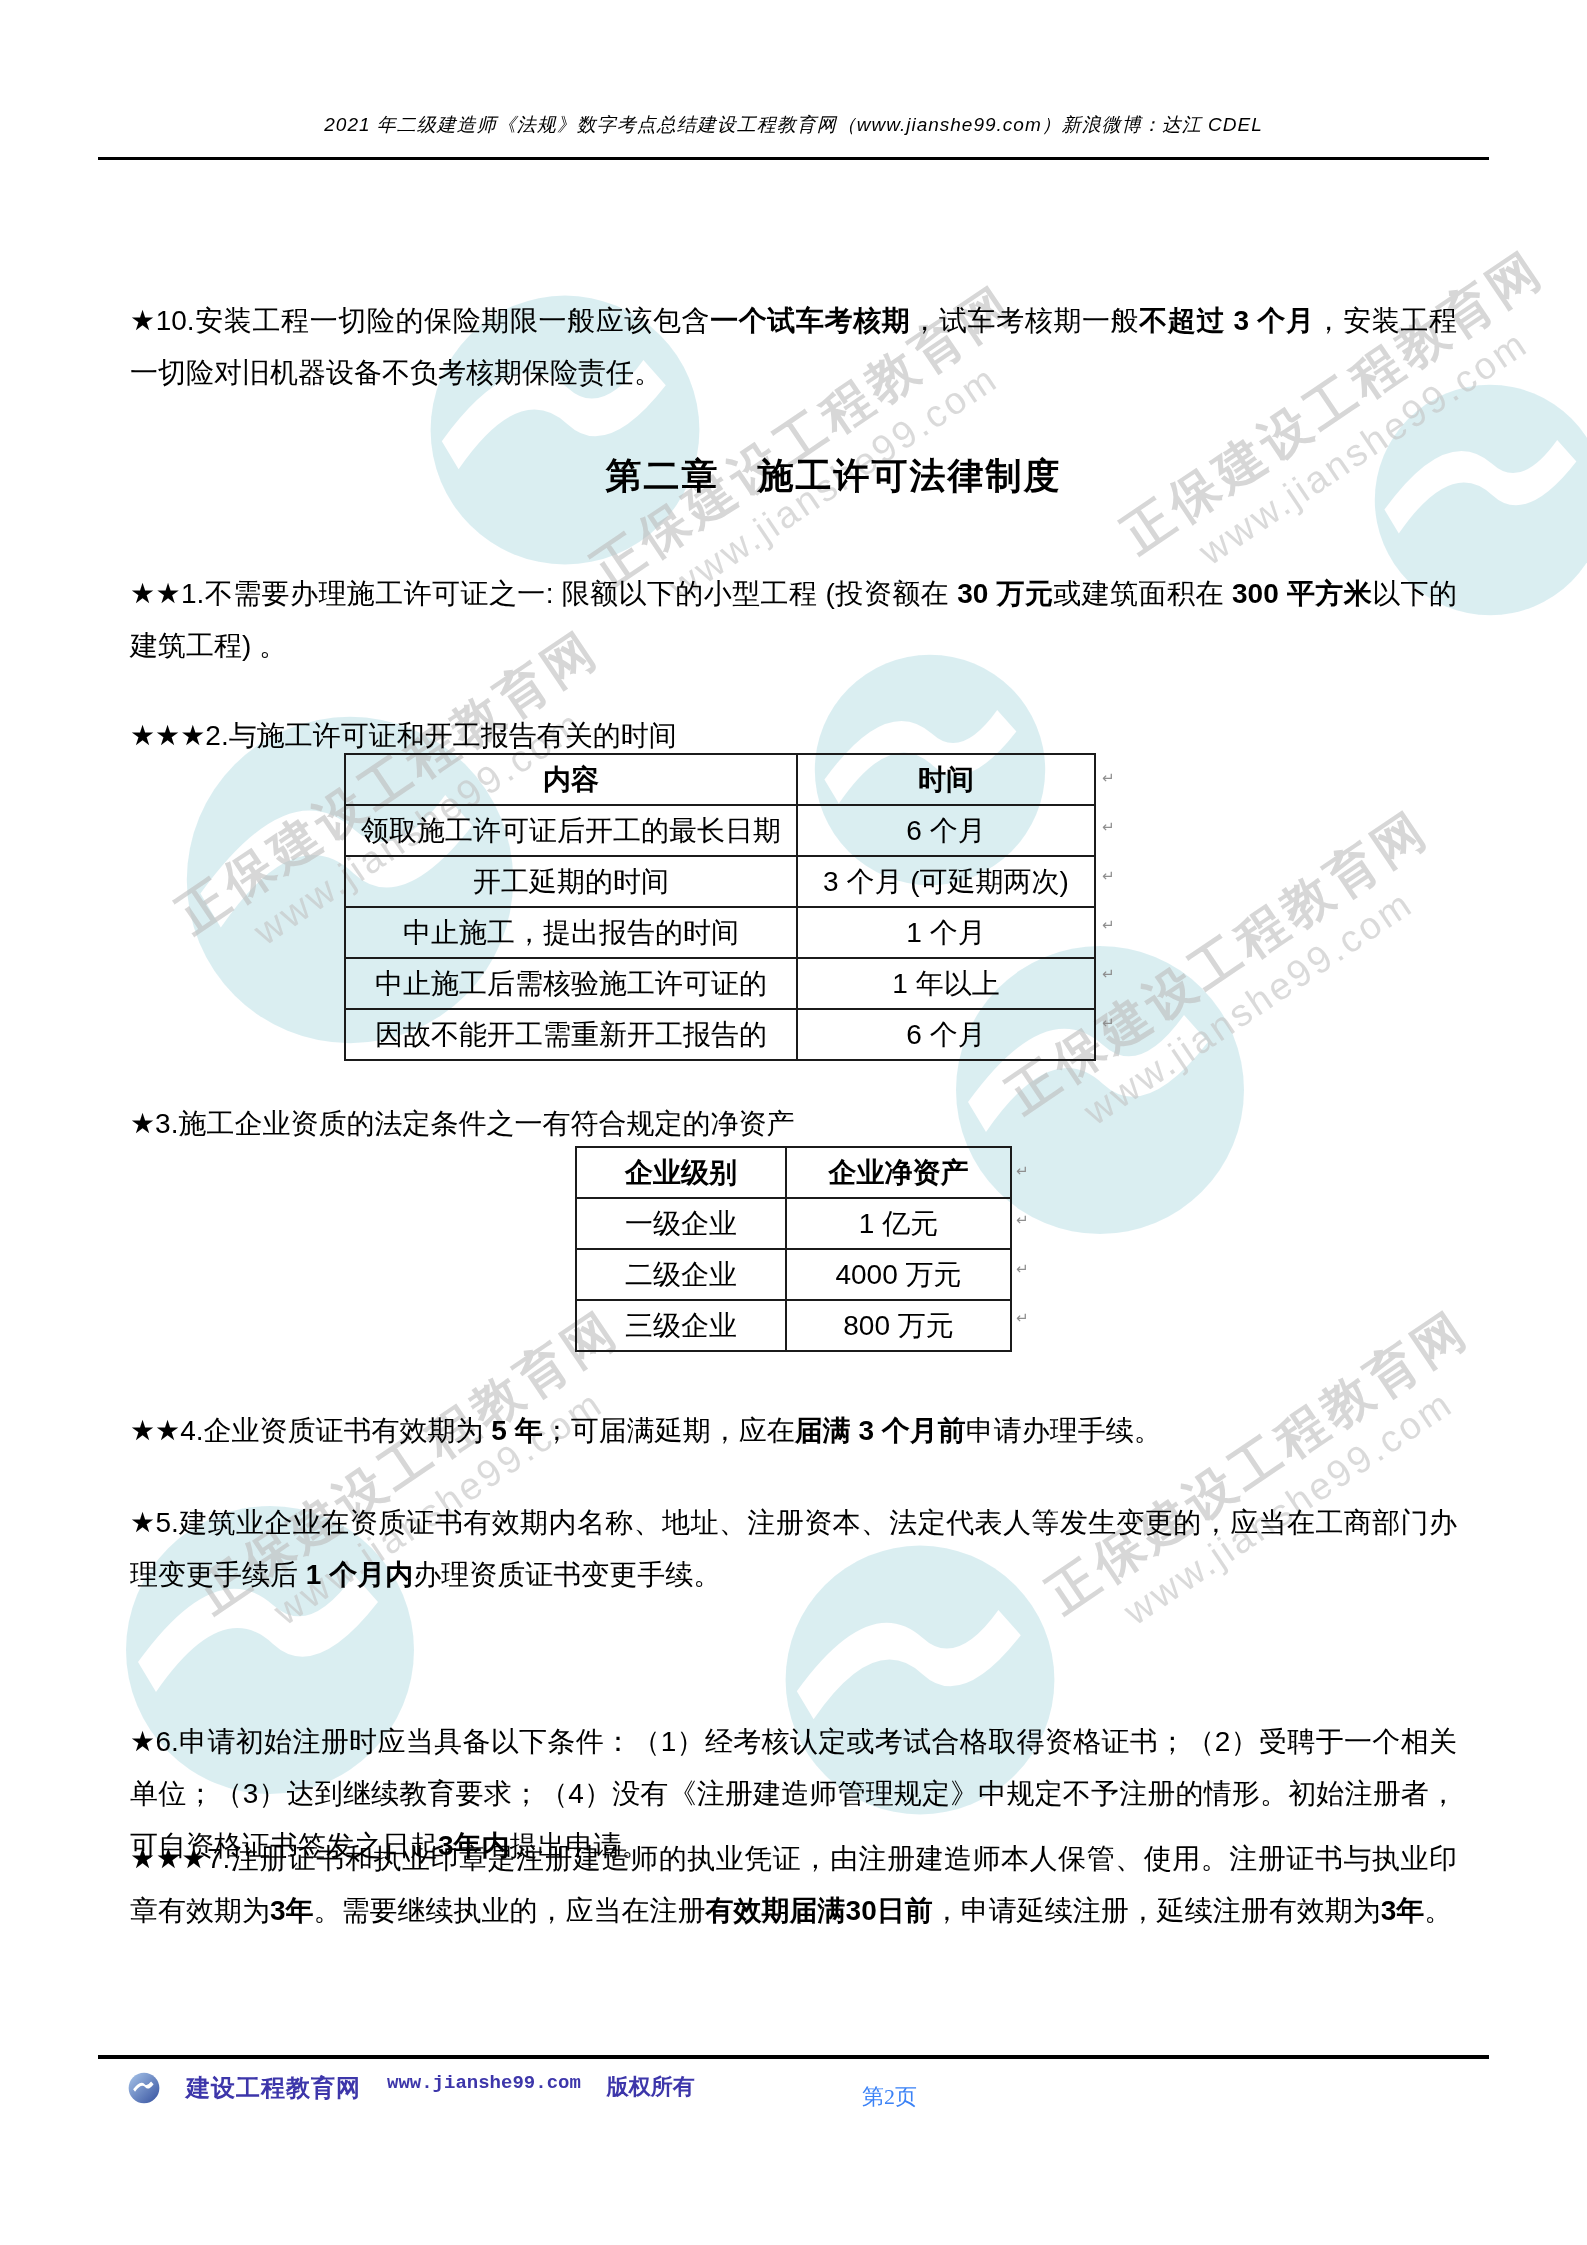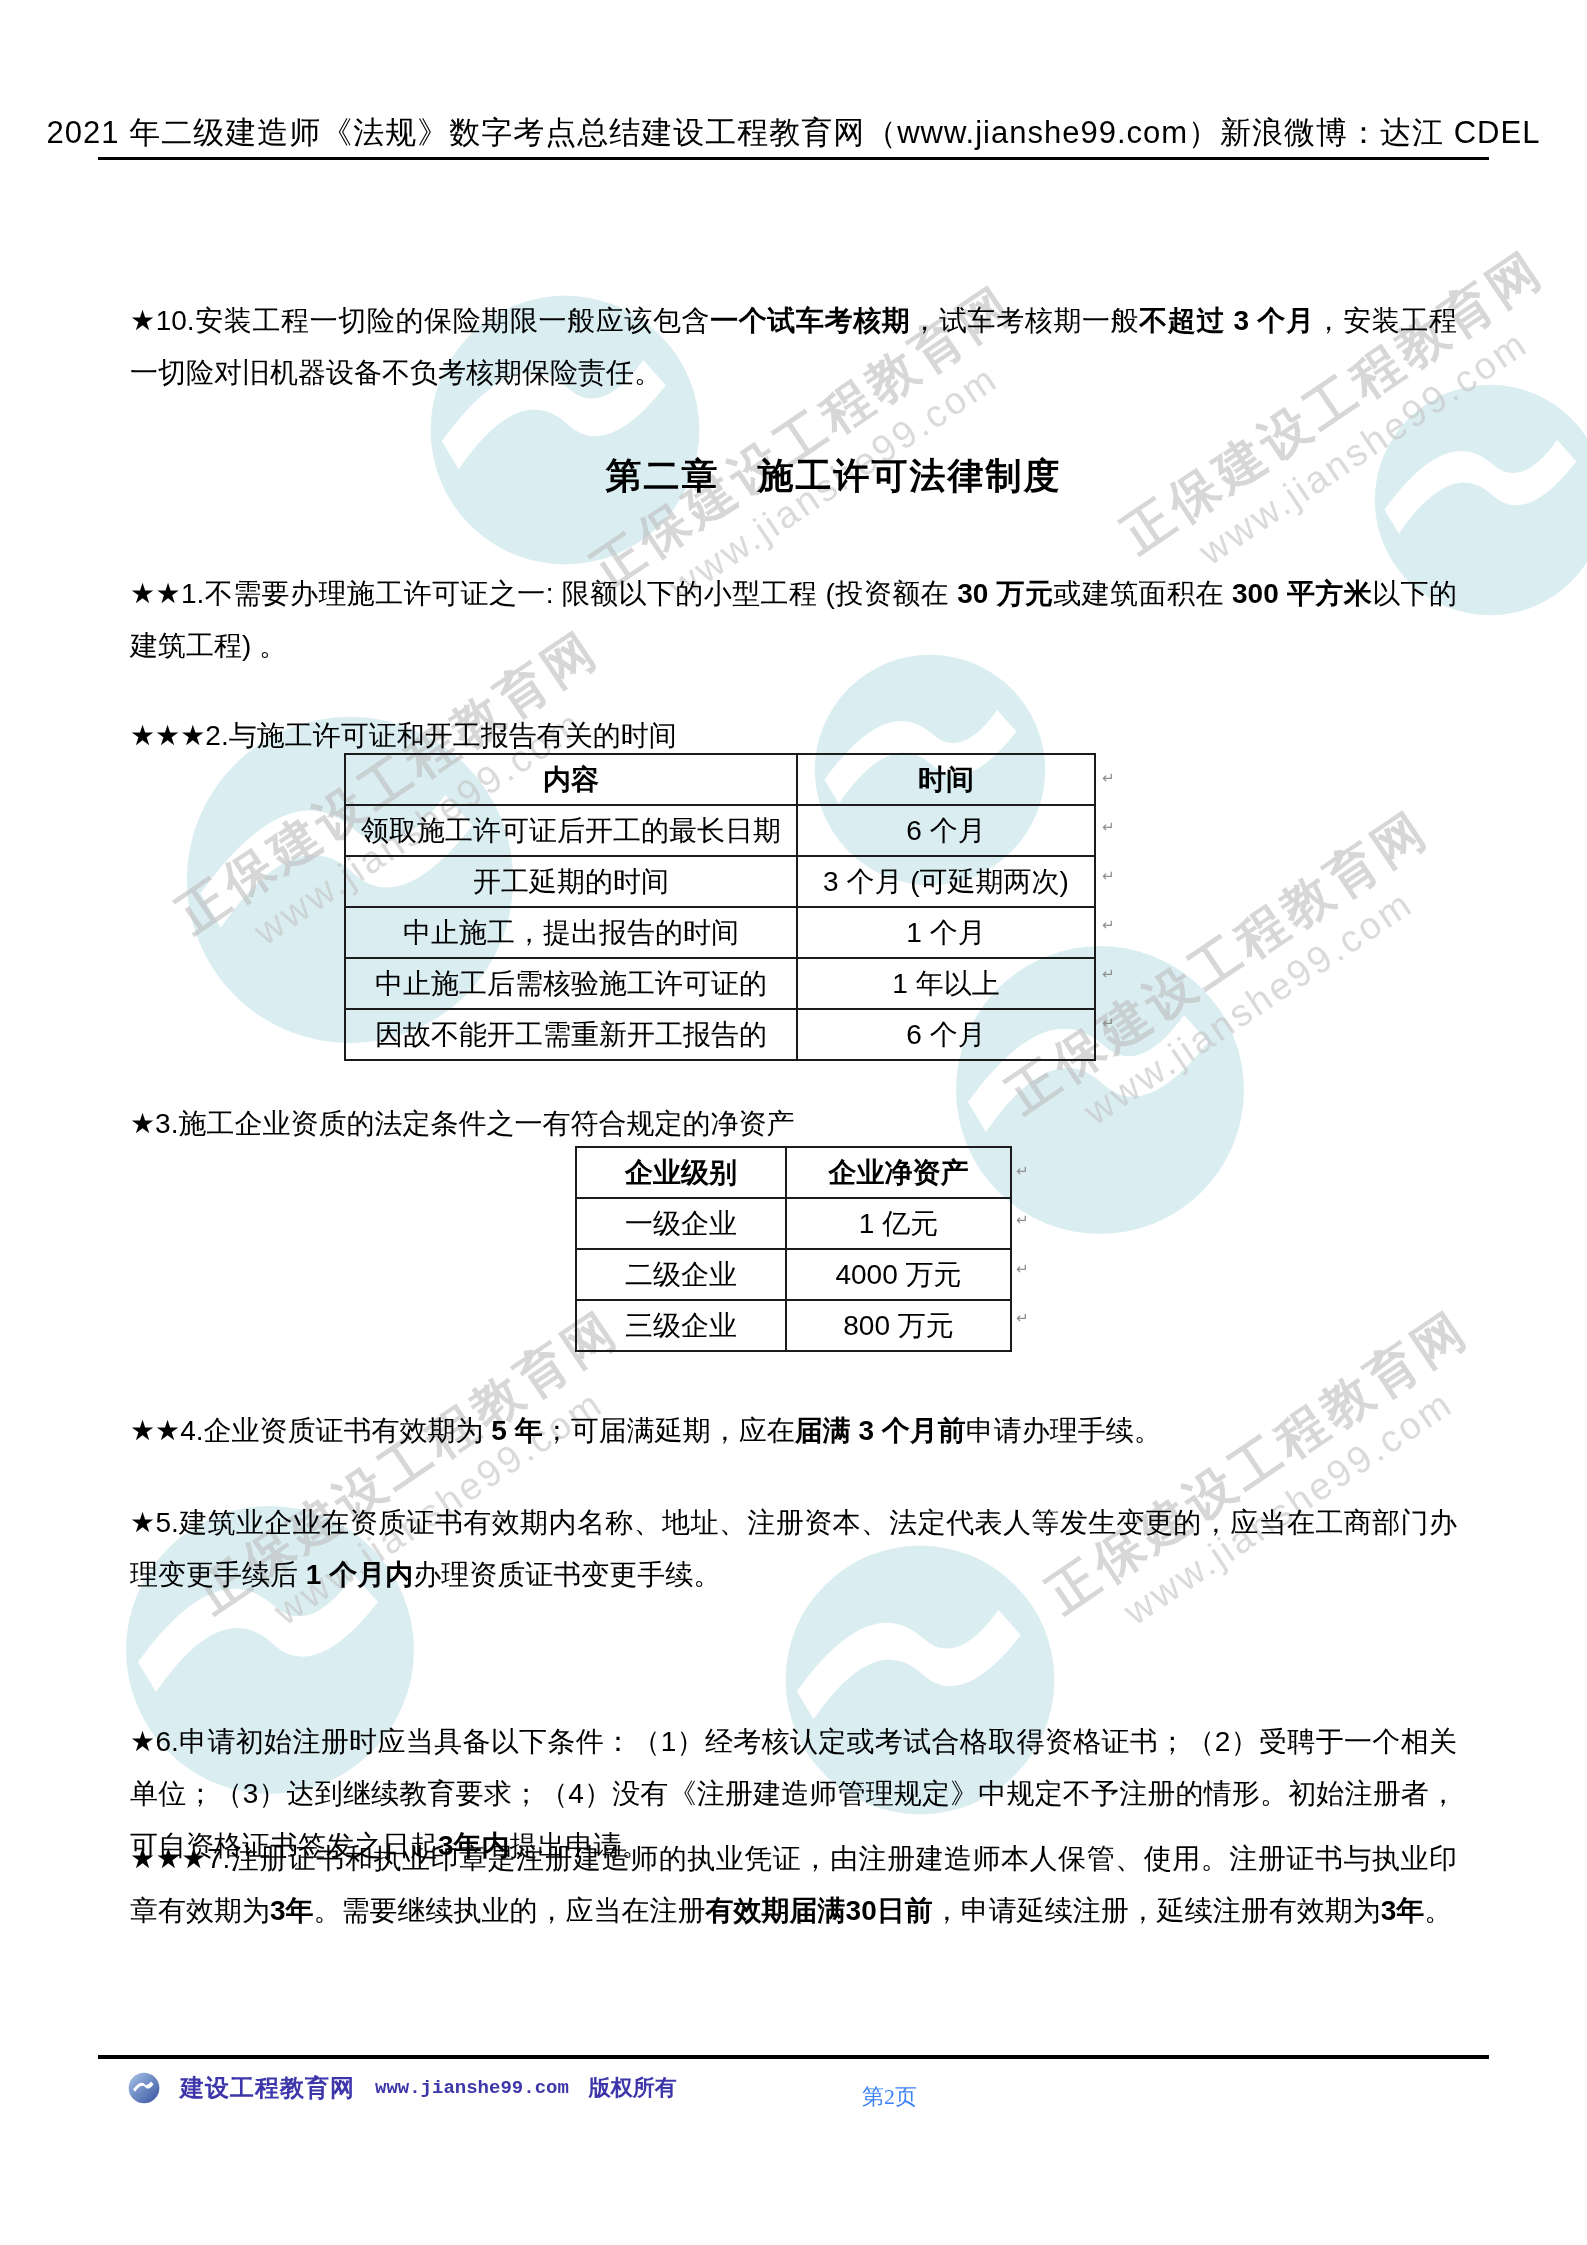--- a/index.html
+++ b/index.html
@@ -8,39 +8,39 @@
     font-family:"Liberation Sans","DejaVu Sans",sans-serif;color:#000;
   }
   
   .wm-layer{position:absolute;inset:0;z-index:0;}
   .wm-group{position:absolute;width:520px;transform:rotate(-34deg);text-align:center;opacity:.6;}
   .wm-line1{display:block;font-size:50px;letter-spacing:5px;color:#bdbdbd;white-space:nowrap;font-weight:bold;}
   .wm-line2{display:block;font-size:38px;letter-spacing:3px;color:#c3c3c3;white-space:nowrap;}
   .wm-logo{position:absolute;opacity:.5;}
   
   .content{position:absolute;inset:0;z-index:1;}
-  .doc-header{position:absolute;top:112px;left:0;width:100%;text-align:center;font-size:31px;letter-spacing:1px;}
+  .doc-header{position:absolute;top:112px;left:0;width:100%;text-align:center;font-size:19px;letter-spacing:1px;font-style:italic;}
   .rule{position:absolute;left:98px;width:1391px;background:#000;}
   .rule-top{top:157px;height:3px;}
   .rule-bottom{top:2055px;height:4px;}
   .para{position:absolute;left:130px;width:1327px;font-size:28px;line-height:52px;text-align:justify;}
   .para .b{font-weight:bold;}
   .chapter-title{position:absolute;top:452px;left:0;width:100%;text-align:center;font-size:36px;font-weight:bold;letter-spacing:2px;margin-left:40px;}
   table.doc-table{position:absolute;border-collapse:collapse;table-layout:fixed;background:transparent;}
   table.doc-table td,table.doc-table th{
     border:2px solid #1b1b1b;height:45px;text-align:center;vertical-align:middle;
     font-size:28px;padding:2px 4px;overflow:hidden;white-space:nowrap;
   }
   table.doc-table th{font-weight:bold;}
   #table-permit{top:753px;left:344px;width:750px;}
   #table-assets{top:1146px;left:575px;width:435px;}
   .marks{position:absolute;display:flex;flex-direction:column;}
   .marks span{height:49px;display:flex;align-items:center;font-size:15px;color:#8f8f8f;}
   
-  .footer{position:absolute;top:2072px;left:128px;display:flex;align-items:center;gap:20px;}
+  .footer{position:absolute;top:2072px;left:128px;display:flex;align-items:flex-start;gap:26px;}
   .f-brand{font-size:24px;font-weight:bold;color:#3d36aa;letter-spacing:1px;}
   .f-url{font-size:19px;color:#3d36aa;font-family:"Liberation Mono","DejaVu Sans Mono",monospace;font-weight:bold;}
   .f-copy{font-size:22px;color:#3d36aa;font-weight:bold;}
   .page-num{position:absolute;top:2082px;left:862px;font-size:22px;color:#3b82f6;font-family:"Liberation Serif","DejaVu Serif",serif;}
 </style>
 </head>
 <body>
 
 <div class="wm-layer">
   <svg class="wm-logo" style="left:180px;top:710px" width="340" height="340" viewBox="0 0 100 100">

